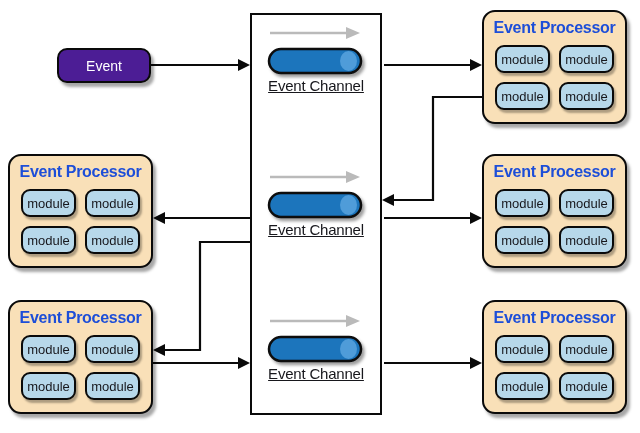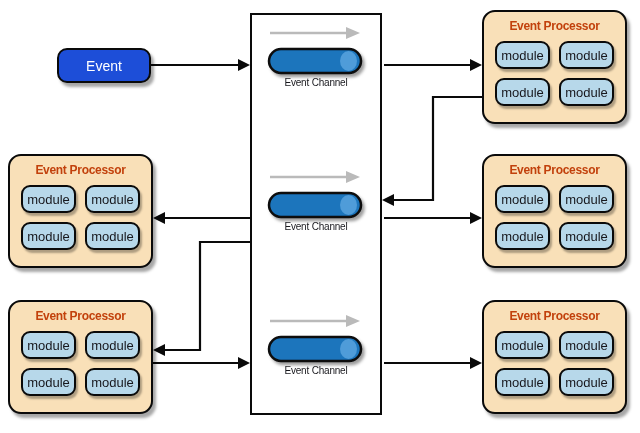--- a/index.html
+++ b/index.html
@@ -12,39 +12,39 @@
   svg.connectors { position:absolute; left:0; top:0; width:640px; height:433px; overflow:visible; }
 
   .central-box {
     position:absolute; left:250px; top:13px; width:132px; height:402px;
     background:#ffffff; border:2px solid #0a0a0a;
   }
 
   .channel-svg { position:absolute; left:266px; width:100px; height:50px; overflow:visible; }
   .channel-label {
     position:absolute; left:266px; width:100px; text-align:center;
-    font-size:10px; line-height:1.18; color:#17171c; letter-spacing:-0.2px;
+    font-size:15px; line-height:1.18; color:#17171c; letter-spacing:-0.2px;text-decoration:underline;
   }
 
   .event-box {
     position:absolute; left:57px; top:48px; width:94px; height:35px;
-    background:#1d4ed8; border:2.5px solid #0a0a0a; border-radius:10px;
+    background:#4c1d95; border:2.5px solid #0a0a0a; border-radius:10px;
     box-shadow:3px 4px 3px rgba(0,0,0,0.35);
     display:flex; align-items:center; justify-content:center;
     color:#ffffff; font-size:14px;
   }
 
   .processor {
     position:absolute; width:145px; height:114px;
     background:#f9e0b8; border:2.5px solid #0a0a0a; border-radius:13px;
     box-shadow:3px 4px 3px rgba(0,0,0,0.35);
   }
   .processor-title {
-    text-align:center; font-weight:bold; font-size:12px; letter-spacing:-0.3px;
-    color:#c2410c; padding-top:7px;
+    text-align:center; font-weight:bold; font-size:16px; letter-spacing:-0.3px;
+    color:#1d4ed8; padding-top:7px;
   }
   .module-grid {
     display:grid; grid-template-columns:1fr 1fr; gap:9px 9px; padding:8px 11px 0 11px;
   }
   .module {
     height:28px; background:#b7d8ea; border:2.5px solid #0a0a0a; border-radius:9px;
     box-shadow:2px 3px 2px rgba(0,0,0,0.30);
     display:flex; align-items:center; justify-content:center;
     font-size:13px; color:#17171c;text-align:center;
   }

